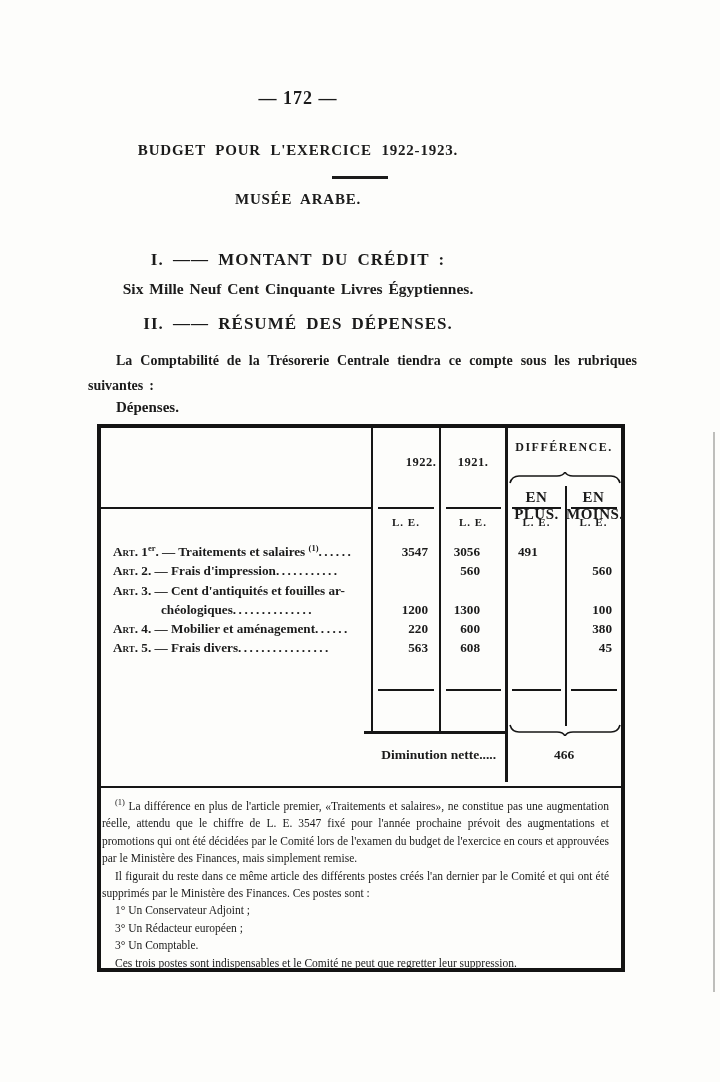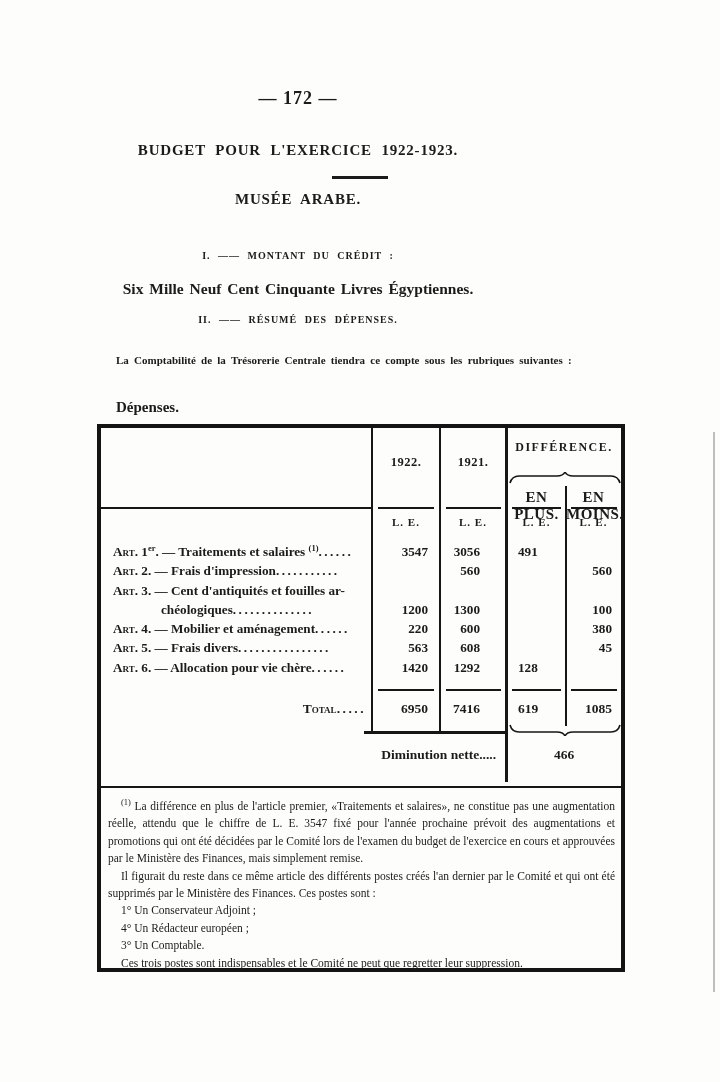--- a/index.html
+++ b/index.html
@@ -7,25 +7,25 @@
     position:relative;width:720px;height:1082px;margin:0 auto;
     background:#fdfdfb;color:#1b1b1b;overflow:hidden;
     font-family:"Liberation Serif","DejaVu Serif",serif;
   }
   .abs{position:absolute;}
   .ctr{left:0;width:596px;text-align:center;}
   .pgnum{top:88px;font-size:18px;font-weight:bold;letter-spacing:1px;}
   .title{top:142px;font-size:15px;font-weight:bold;letter-spacing:.8px;word-spacing:5px;}
   .title-rule{top:176px;left:332px;width:56px;height:3px;background:#1b1b1b;}
   .subtitle{top:191px;font-size:15px;font-weight:bold;letter-spacing:.8px;word-spacing:4px;}
-  .sechead{font-size:10px;font-weight:bold;letter-spacing:1px;word-spacing:4px;}
+  .sechead{font-size:17px;font-weight:bold;letter-spacing:1px;word-spacing:4px;}
   .s1{top:250px;}
   .credit{top:280px;font-size:15.5px;font-weight:600;word-spacing:2px;}
   .s2{top:314px;}
-  .intro{top:348px;left:88px;width:549px;font-size:11px;font-weight:600;line-height:25px;
+  .intro{top:348px;left:88px;width:549px;font-size:14px;font-weight:600;line-height:25px;
     text-align:justify;text-indent:28px;word-spacing:2.5px;}
   .depenses{top:399px;left:116px;font-size:15px;font-weight:bold;}
 
   
   .tbox{top:424px;left:97px;width:528px;height:548px;border:4px solid #141414;box-sizing:border-box;}
   .tbox .ln{position:absolute;background:#161616;}
   .tcell{position:absolute;text-align:center;font-weight:bold;}
   .hdr-year{top:27px;font-size:12.5px;letter-spacing:.5px;}
   .hdr-diff{top:12px;font-size:12px;letter-spacing:1.5px;}
   .hdr-sub{top:61px;font-size:15px;letter-spacing:.5px;}
@@ -46,21 +46,21 @@
   .totalrow{position:absolute;top:270px;left:0;width:520px;display:flex;height:22px;line-height:22px;
     font-size:13.5px;font-weight:bold;}
   .totalrow .c-label{text-align:right;padding-right:6px;}
   .dimrow{position:absolute;top:316px;left:0;width:520px;height:22px;line-height:22px;
     font-size:13.5px;font-weight:bold;}
   .dim-label{position:absolute;left:0;width:395px;text-align:right;}
   .dim-val{position:absolute;left:406px;width:114px;text-align:center;}
 
   .brace{position:absolute;}
 
-  .footnote{position:absolute;top:370px;left:7px;width:507px;font-size:11.5px;line-height:17.4px;
+  .footnote{position:absolute;top:370px;left:1px;width:507px;font-size:11.5px;line-height:17.4px;
     text-align:justify;font-weight:500;}
   .footnote p{margin:0;text-indent:13px;}
   .footnote .fn-item{text-indent:13px;}
 
   .scan-line{position:absolute;background:#8a8a86;opacity:.55;}
 </style>
 </head>
 <body>
 
 <div class="page">
@@ -81,21 +81,21 @@
     <div class="ln" style="left:338px;top:0;width:1.5px;height:305px;"></div>
     <div class="ln" style="left:404px;top:0;width:3px;height:354px;"></div>
     <div class="ln" style="left:464px;top:58px;width:1.5px;height:240px;"></div>
 
     <div class="ln" style="left:0;top:79px;width:270px;height:2px;"></div>
     <div class="ln" style="left:277px;top:79px;width:56px;height:1.5px;"></div>
     <div class="ln" style="left:345px;top:79px;width:55px;height:1.5px;"></div>
     <div class="ln" style="left:411px;top:79px;width:49px;height:1.5px;"></div>
     <div class="ln" style="left:470px;top:79px;width:46px;height:1.5px;"></div>
 
-    <div class="tcell hdr-year" style="left:271px;width:68px;">1922.</div>
+    <div class="tcell hdr-year" style="left:286px;width:68px;">1922.</div>
     <div class="tcell hdr-year" style="left:339px;width:66px;">1921.</div>
     <div class="tcell hdr-diff" style="left:406px;width:114px;">DIFFÉRENCE.</div>
     <svg class="brace" style="left:408px;top:44px;" width="112" height="12" viewBox="0 0 112 12">
       <path d="M1,11 Q3,4 10,4 L48,4 Q54,4 56,0 Q58,4 64,4 L102,4 Q109,4 111,11" fill="none" stroke="#161616" stroke-width="1.6"></path>
     </svg>
     <div class="tcell hdr-sub" style="left:406px;width:59px;">EN PLUS.</div>
     <div class="tcell hdr-sub" style="left:465px;width:55px;">EN MOINS.</div>
 
     <div class="tcell hdr-le" style="left:271px;width:68px;">L. E.</div>
     <div class="tcell hdr-le" style="left:339px;width:66px;">L. E.</div>
@@ -138,59 +138,45 @@
         <div class="c-plus"></div>
         <div class="c-moins">380</div>
       </div>
       <div class="trow">
         <div class="c-label"><span class="sc">Art. 5.</span><span> — Frais divers</span><span class="dots">................</span></div>
         <div class="c-1922">563</div>
         <div class="c-1921">608</div>
         <div class="c-plus"></div>
         <div class="c-moins">45</div>
       </div>
-      <div class="trow">
-        <div class="c-label"><span class="sc">Art. 6.</span><span> — Allocation pour vie chère</span><span class="dots">......</span></div>
-        <div class="c-1922">1420</div>
-        <div class="c-1921">1292</div>
-        <div class="c-plus">128</div>
-        <div class="c-moins"></div>
-      </div>
     </div>
 
     <div class="ln" style="left:277px;top:261px;width:56px;height:1.5px;"></div>
     <div class="ln" style="left:345px;top:261px;width:55px;height:1.5px;"></div>
     <div class="ln" style="left:411px;top:261px;width:49px;height:1.5px;"></div>
     <div class="ln" style="left:470px;top:261px;width:46px;height:1.5px;"></div>
 
-    <div class="totalrow">
-      <div class="c-label"><span class="sc">Total</span><span class="dots">.....</span></div>
-      <div class="c-1922">6950</div>
-      <div class="c-1921">7416</div>
-      <div class="c-plus">619</div>
-      <div class="c-moins">1085</div>
-    </div>
 
     <div class="ln" style="left:263px;top:303px;width:143px;height:3px;"></div>
     <svg class="brace" style="left:408px;top:296px;" width="112" height="12" viewBox="0 0 112 12">
       <path d="M1,1 Q3,8 10,8 L48,8 Q54,8 56,12 Q58,8 64,8 L102,8 Q109,8 111,1" fill="none" stroke="#161616" stroke-width="1.6"></path>
     </svg>
 
     <div class="dimrow">
       <div class="dim-label">Diminution nette.....</div>
       <div class="dim-val">466</div>
     </div>
 
     <div class="ln" style="left:0;top:358px;width:520px;height:2px;"></div>
 
     <div class="footnote">
       <p><sup>(1)</sup><span> La différence en plus de l'article premier, «Traitements et salaires», ne constitue pas une augmentation réelle, attendu que le chiffre de L. E. 3547 fixé pour l'année prochaine prévoit des augmentations et promotions qui ont été décidées par le Comité lors de l'examen du budget de l'exercice en cours et approuvées par le Ministère des Finances, mais simplement remise.</span></p>
       <p>Il figurait du reste dans ce même article des différents postes créés l'an dernier par le Comité et qui ont été supprimés par le Ministère des Finances. Ces postes sont :</p>
       <div class="fn-item">1° Un Conservateur Adjoint ;</div>
-      <div class="fn-item">4° Un Rédacteur européen ;</div>
+      <div class="fn-item">3° Un Rédacteur européen ;</div>
       <div class="fn-item">3° Un Comptable.</div>
       <p>Ces trois postes sont indispensables et le Comité ne peut que regretter leur suppression.</p>
     </div>
   </div>
 
   <div class="scan-line" style="left:713px;top:432px;width:1.5px;height:560px;"></div>
 
 </div>
 
 </body></html>

